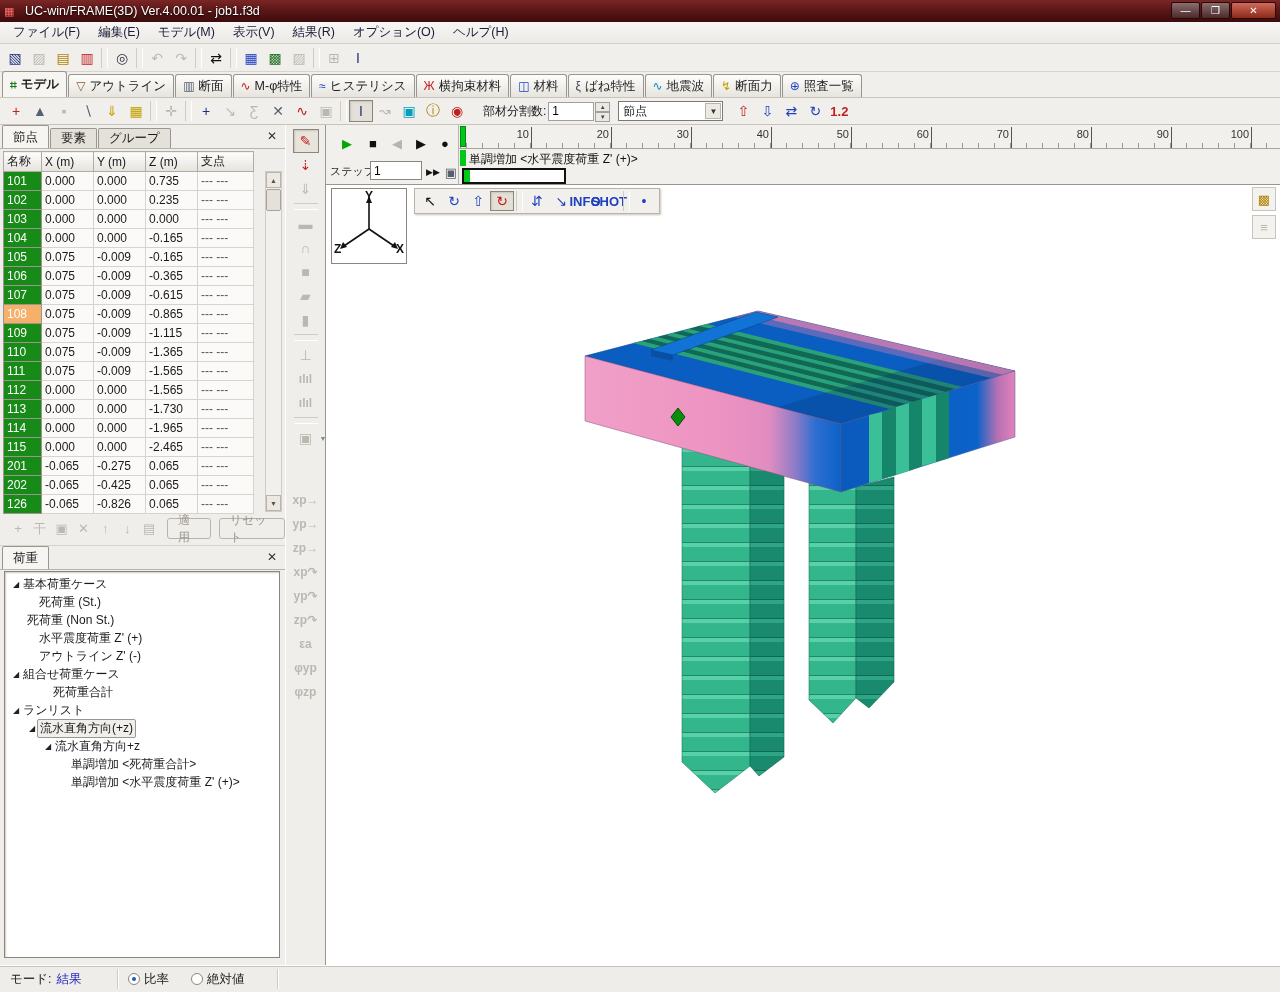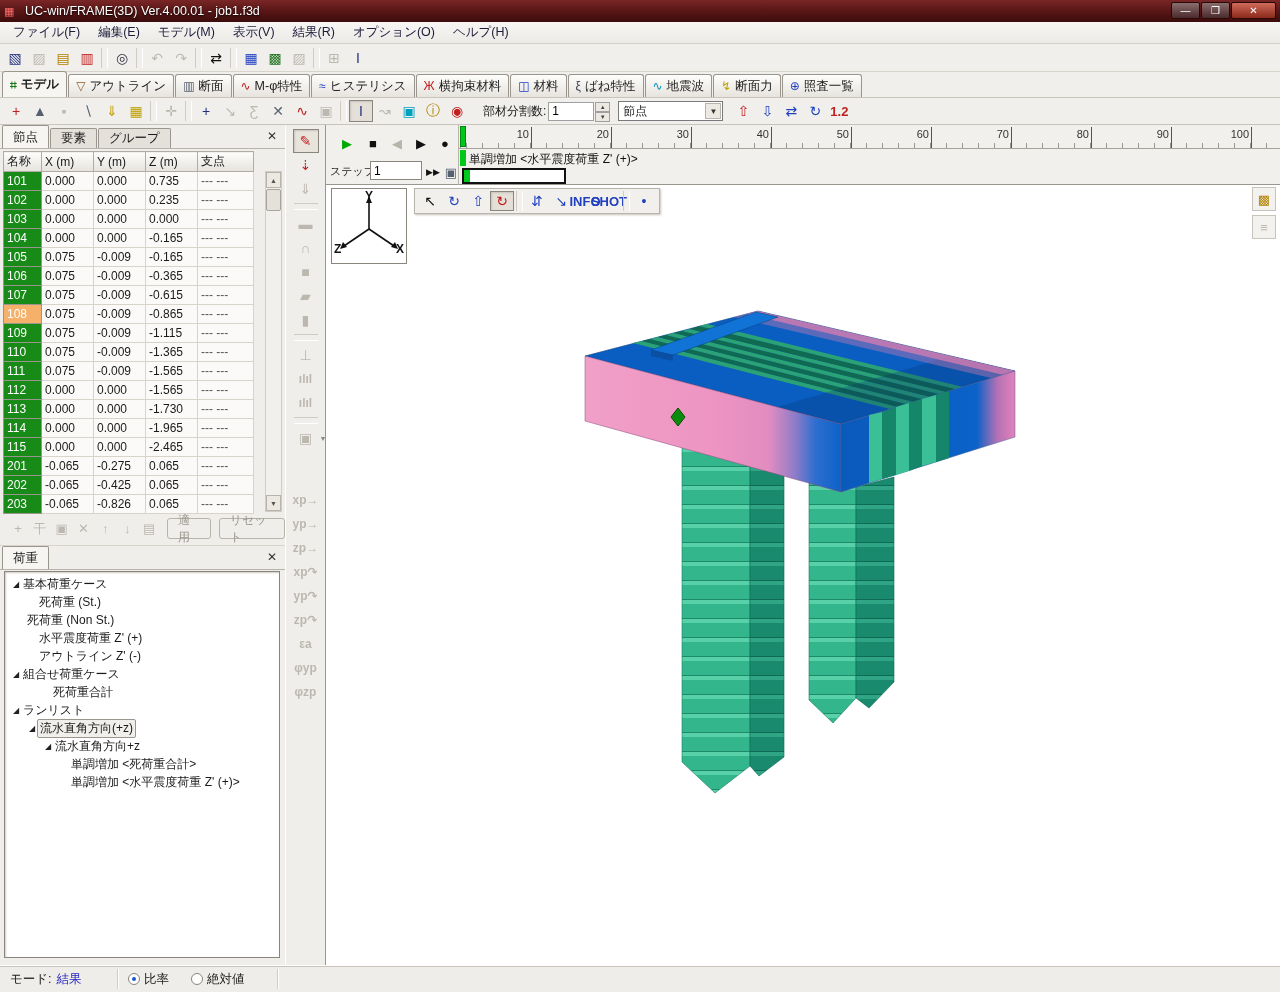--- a/index.html
+++ b/index.html
@@ -412,21 +412,21 @@
               <td class="support">--- ---</td>
             </tr>
             <tr>
               <td class="name">202</td>
               <td>-0.065</td>
               <td>-0.425</td>
               <td>0.065</td>
               <td class="support">--- ---</td>
             </tr>
             <tr>
-              <td class="name">203</td>
+              <td class="name">126</td>
               <td>-0.065</td>
               <td>-0.826</td>
               <td>0.065</td>
               <td class="support">--- ---</td>
             </tr>
           </tbody>
       </table>
       <div class="vscroll">
         <div class="sbtn" style="top:0;">▲</div>
         <div class="thumb"></div>

